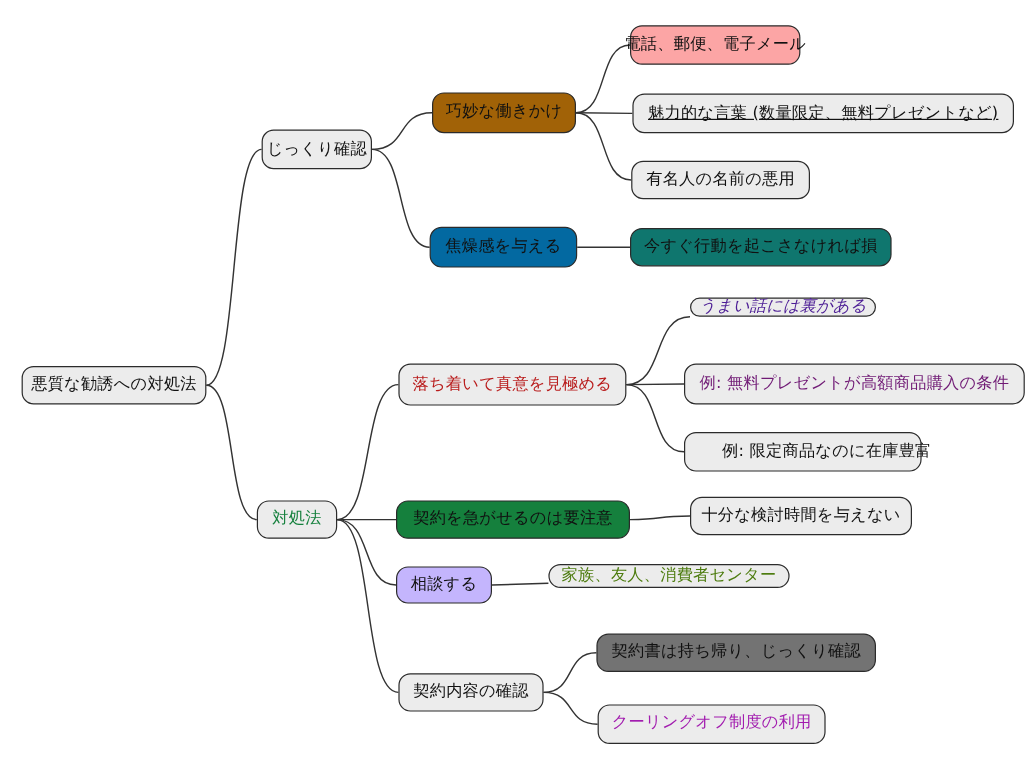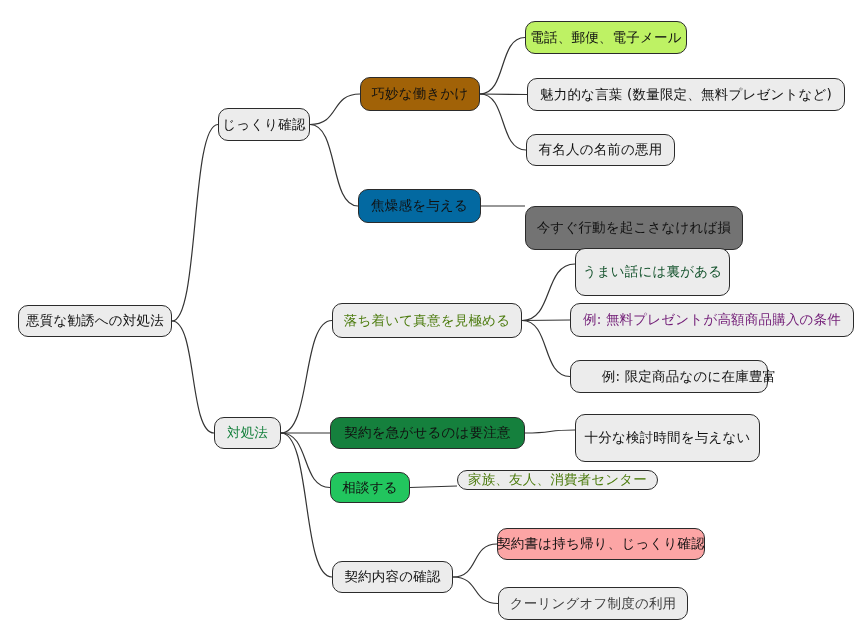--- a/index.html
+++ b/index.html
@@ -61,31 +61,31 @@
       <path d="M522,320.5 C550.8,320.5 541.2,376.5 570,376.5" fill="none" stroke="#333333" stroke-width="1.2"></path>
       <path d="M525,433 C555,433 545,430 575,430" fill="none" stroke="#333333" stroke-width="1.2"></path>
       <path d="M410,487.5 L457,486" fill="none" stroke="#333333" stroke-width="1.2"></path>
       <path d="M453,577 C479.4,577 470.6,544 497,544" fill="none" stroke="#333333" stroke-width="1.2"></path>
       <path d="M453,577 C480,577 471,603.5 498,603.5" fill="none" stroke="#333333" stroke-width="1.2"></path>
     </svg>
   <div id="node-layer">
       <div class="mm-node" style="left: 18px; top: 305px; width: 154px; height: 32px; background: rgb(236, 236, 236); border: 1.5px solid rgb(43, 43, 43); color: rgb(17, 17, 17);">悪質な勧誘への対処法</div>
       <div class="mm-node" style="left: 218px; top: 108px; width: 92px; height: 33px; background: rgb(236, 236, 236); border: 1.5px solid rgb(43, 43, 43); color: rgb(17, 17, 17);">じっくり確認</div>
       <div class="mm-node" style="left: 360px; top: 77px; width: 120px; height: 34px; background: #a16207; border: 1.5px solid rgb(43, 43, 43); color: rgb(17, 17, 17);">巧妙な働きかけ</div>
-      <div class="mm-node" style="left: 525px; top: 21px; width: 162px; height: 33px; background: #bef264; border: 1.5px solid rgb(43, 43, 43); color: rgb(17, 17, 17);">電話、郵便、電子メール</div>
-      <div class="mm-node" style="left: 527px; top: 78px; width: 318px; height: 33px; background: rgb(236, 236, 236); border: 1.5px solid rgb(43, 43, 43); color: rgb(17, 17, 17);">魅力的な言葉 (数量限定、無料プレゼントなど)</div>
+      <div class="mm-node" style="left: 525px; top: 21px; width: 142px; height: 33px; background: #fca5a5; border: 1.5px solid rgb(43, 43, 43); color: rgb(17, 17, 17);">電話、郵便、電子メール</div>
+      <div class="mm-node" style="left: 527px; top: 78px; width: 318px; height: 33px; background: rgb(236, 236, 236); border: 1.5px solid rgb(43, 43, 43); color: rgb(17, 17, 17); text-decoration: underline;">魅力的な言葉 (数量限定、無料プレゼントなど)</div>
       <div class="mm-node" style="left: 526px; top: 134px; width: 149px; height: 32px; background: rgb(236, 236, 236); border: 1.5px solid rgb(43, 43, 43); color: rgb(17, 17, 17);">有名人の名前の悪用</div>
       <div class="mm-node" style="left: 358px; top: 189px; width: 123px; height: 34px; background: #0369a1; border: 1.5px solid rgb(43, 43, 43); color: rgb(17, 17, 17);">焦燥感を与える</div>
-      <div class="mm-node" style="left: 525px; top: 206px; width: 218px; height: 44px; background: #737373; border: 1.5px solid rgb(43, 43, 43); color: rgb(17, 17, 17);">今すぐ行動を起こさなければ損</div>
+      <div class="mm-node" style="left: 525px; top: 190px; width: 218px; height: 32px; background: #0f766e; border: 1.5px solid rgb(43, 43, 43); color: rgb(17, 17, 17);">今すぐ行動を起こさなければ損</div>
       <div class="mm-node" style="left: 214px; top: 417px; width: 67px; height: 32px; background: rgb(236, 236, 236); border: 1.5px solid rgb(43, 43, 43); color: #15803d;">対処法</div>
-      <div class="mm-node" style="left: 332px; top: 303px; width: 190px; height: 35px; background: rgb(236, 236, 236); border: 1.5px solid rgb(43, 43, 43); color: #4d7c0f;">落ち着いて真意を見極める</div>
-      <div class="mm-node" style="left: 575px; top: 248px; width: 155px; height: 48px; background: rgb(236, 236, 236); border: 1.5px solid rgb(43, 43, 43); color: #14532d;">うまい話には裏がある</div>
+      <div class="mm-node" style="left: 332px; top: 303px; width: 190px; height: 35px; background: rgb(236, 236, 236); border: 1.5px solid rgb(43, 43, 43); color: #b91c1c;">落ち着いて真意を見極める</div>
+      <div class="mm-node" style="left: 575px; top: 248px; width: 155px; height: 16px; background: rgb(236, 236, 236); border: 1.5px solid rgb(43, 43, 43); color: #4c1d95; font-style: italic;">うまい話には裏がある</div>
       <div class="mm-node" style="left: 570px; top: 303px; width: 284px; height: 34px; background: rgb(236, 236, 236); border: 1.5px solid rgb(43, 43, 43); color: #701a75;">例: 無料プレゼントが高額商品購入の条件</div>
       <div class="mm-node" style="left: 570px; top: 360px; width: 198px; height: 33px; background: rgb(236, 236, 236); border: 1.5px solid rgb(43, 43, 43); color: rgb(17, 17, 17); padding-left: 40px;">例: 限定商品なのに在庫豊富</div>
       <div class="mm-node" style="left: 330px; top: 417px; width: 195px; height: 32px; background: #15803d; border: 1.5px solid rgb(43, 43, 43); color: rgb(17, 17, 17);">契約を急がせるのは要注意</div>
-      <div class="mm-node" style="left: 575px; top: 414px; width: 185px; height: 48px; background: rgb(236, 236, 236); border: 1.5px solid rgb(43, 43, 43); color: rgb(17, 17, 17);">十分な検討時間を与えない</div>
-      <div class="mm-node" style="left: 330px; top: 472px; width: 80px; height: 31px; background: #22c55e; border: 1.5px solid rgb(43, 43, 43); color: rgb(17, 17, 17);">相談する</div>
+      <div class="mm-node" style="left: 575px; top: 414px; width: 185px; height: 32px; background: rgb(236, 236, 236); border: 1.5px solid rgb(43, 43, 43); color: rgb(17, 17, 17);">十分な検討時間を与えない</div>
+      <div class="mm-node" style="left: 330px; top: 472px; width: 80px; height: 31px; background: #c4b5fd; border: 1.5px solid rgb(43, 43, 43); color: rgb(17, 17, 17);">相談する</div>
       <div class="mm-node" style="left: 457px; top: 470px; width: 201px; height: 20px; background: rgb(236, 236, 236); border: 1.5px solid rgb(43, 43, 43); color: #4d7c0f;">家族、友人、消費者センター</div>
       <div class="mm-node" style="left: 332px; top: 561px; width: 121px; height: 32px; background: rgb(236, 236, 236); border: 1.5px solid rgb(43, 43, 43); color: rgb(17, 17, 17);">契約内容の確認</div>
-      <div class="mm-node" style="left: 497px; top: 528px; width: 208px; height: 32px; background: #fca5a5; border: 1.5px solid rgb(43, 43, 43); color: rgb(17, 17, 17);">契約書は持ち帰り、じっくり確認</div>
-      <div class="mm-node" style="left: 498px; top: 587px; width: 190px; height: 33px; background: rgb(236, 236, 236); border: 1.5px solid rgb(43, 43, 43); color: #404040;">クーリングオフ制度の利用</div>
+      <div class="mm-node" style="left: 497px; top: 528px; width: 233px; height: 32px; background: #737373; border: 1.5px solid rgb(43, 43, 43); color: rgb(17, 17, 17);">契約書は持ち帰り、じっくり確認</div>
+      <div class="mm-node" style="left: 498px; top: 587px; width: 190px; height: 33px; background: rgb(236, 236, 236); border: 1.5px solid rgb(43, 43, 43); color: #a21caf; font-family: Liberation Mono, monospace;">クーリングオフ制度の利用</div>
     </div>
 </div>
 
 </body></html>

